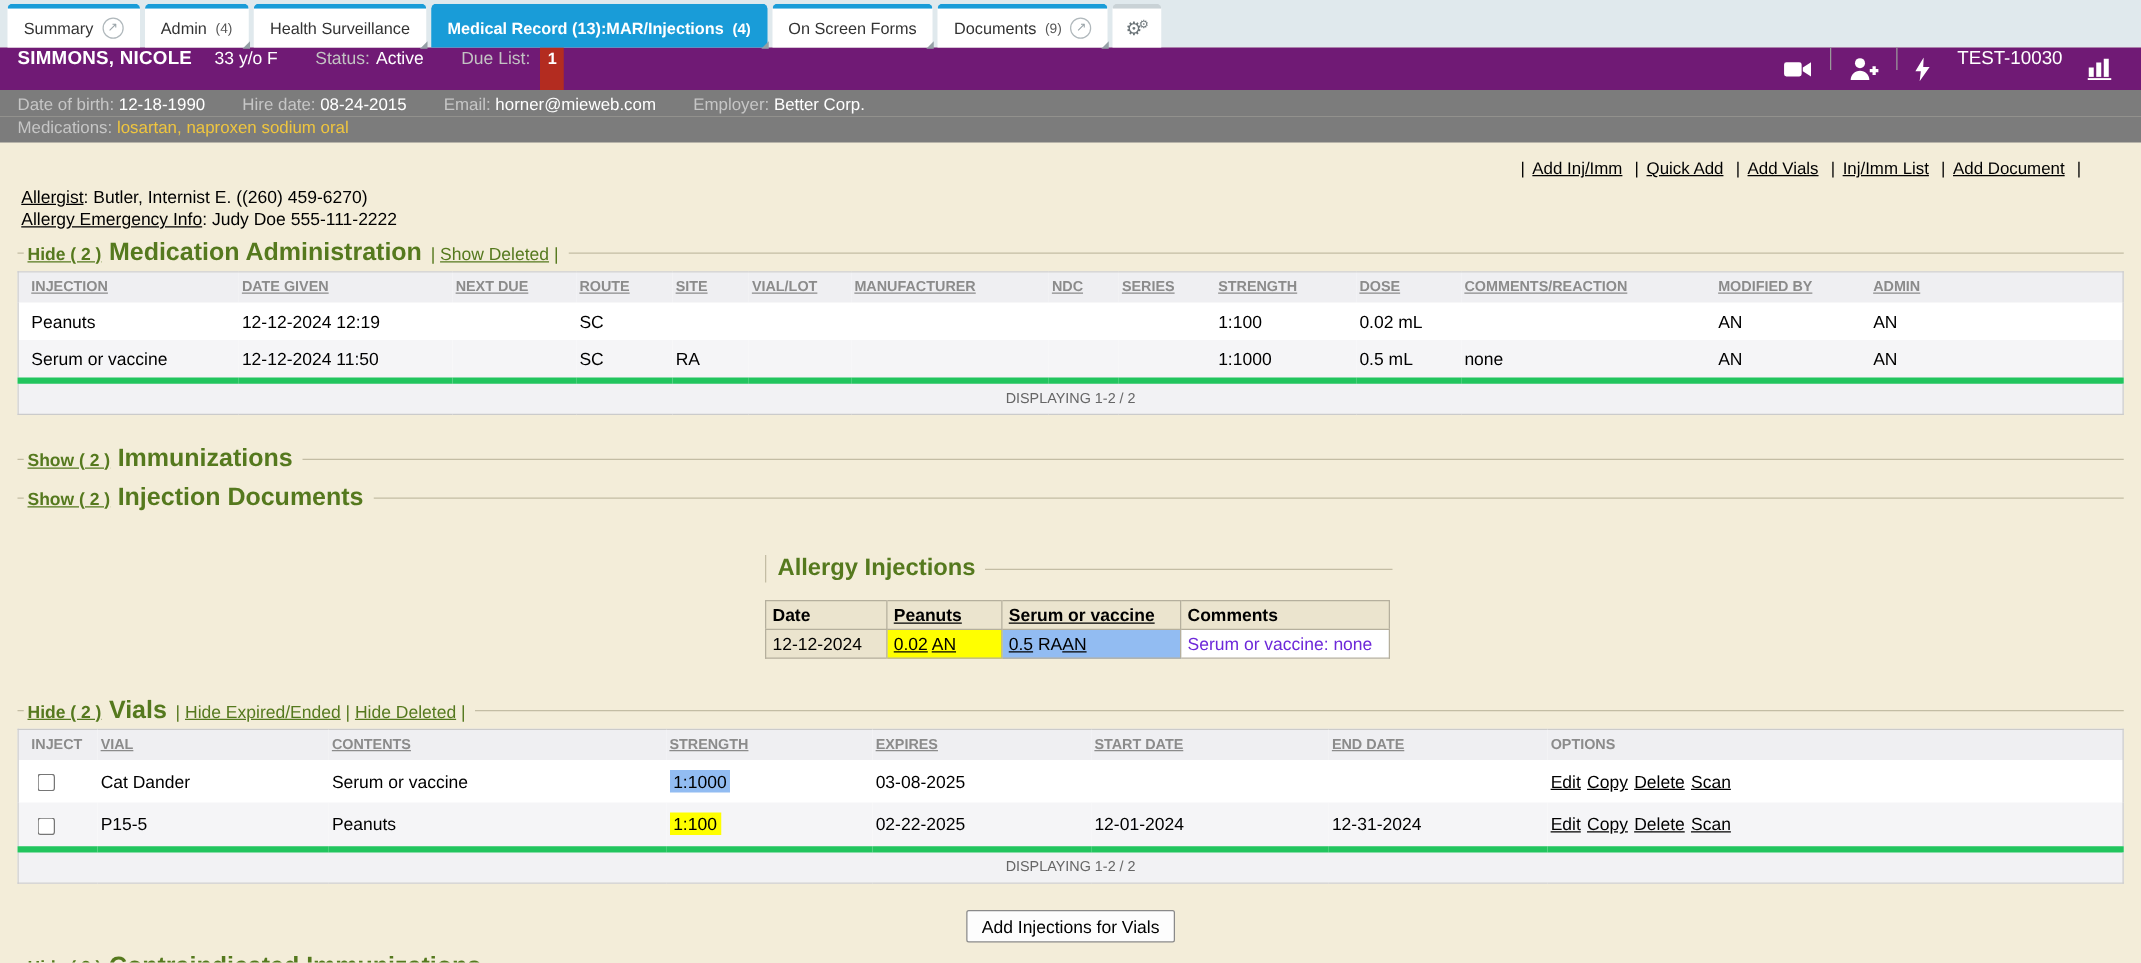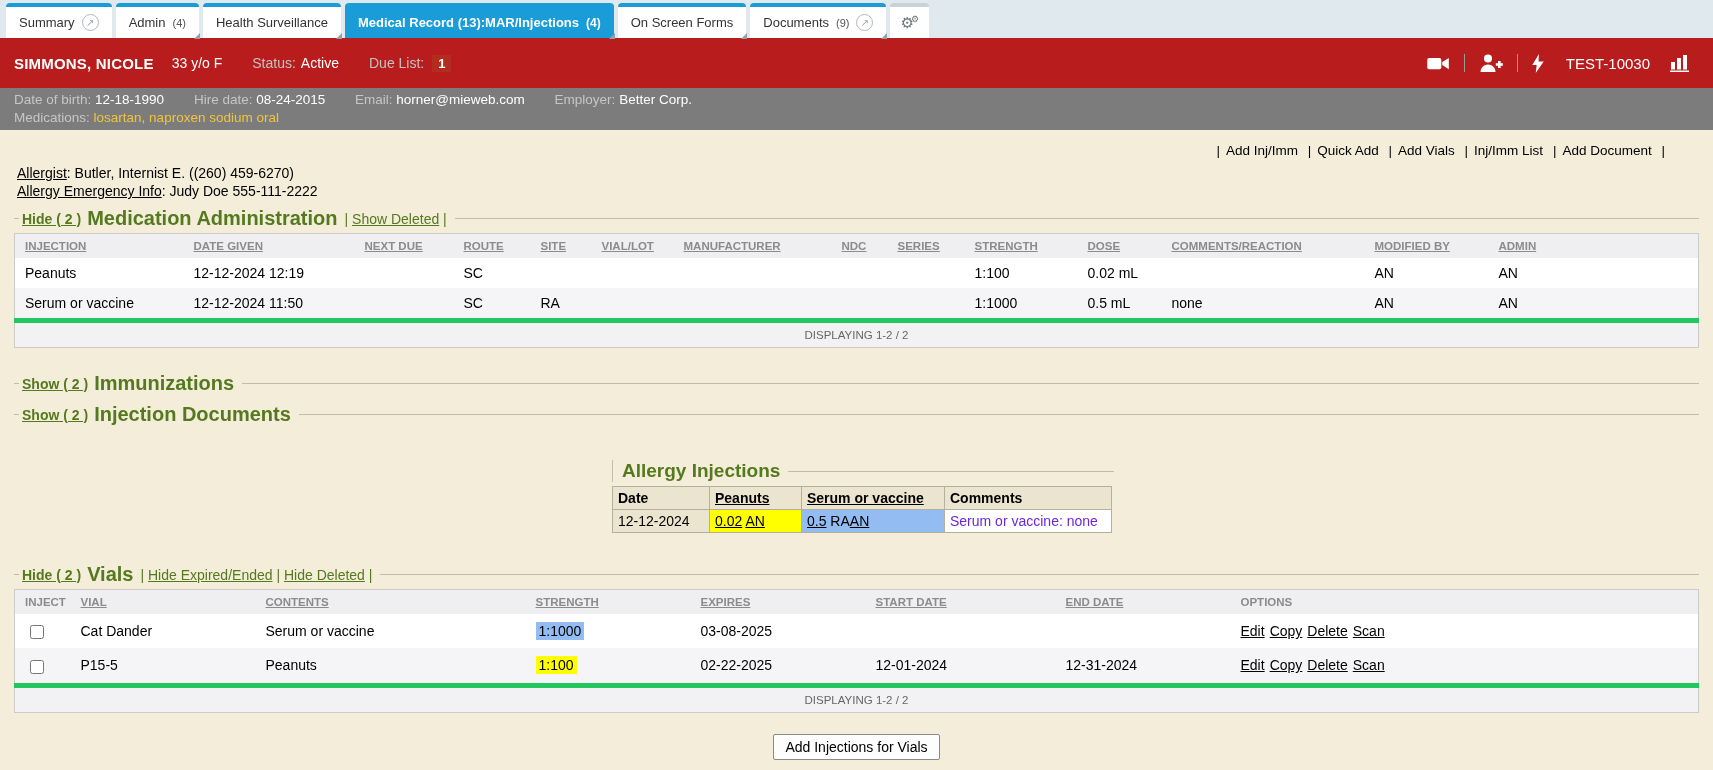--- a/index.html
+++ b/index.html
@@ -22,42 +22,42 @@
          border-style:solid; border-width:0 0 6px 6px;
          border-color:transparent transparent #95a0a6 transparent; }
   .popout { width:17px; height:17px; border:1px solid #b0b8bc; border-radius:50%;
          display:inline-flex; align-items:center; justify-content:center;
          color:#9aa4a9; font-size:10px; line-height:1; }
   .tab-gear { background:#fff; border-top:4px solid #c9d2d6; border-radius:4px 4px 0 0;
          padding:0 10px; display:flex; align-items:center; color:#6b7478; font-size:15px; cursor:pointer;}
   .tab-gear .g2 { font-size:9px; margin-left:-3px; margin-top:-8px; }
 
   
-  .pbar1 { background:#b91c1c; height:50px; display:flex; align-items:center;
+  .pbar1 { background:#701a75; height:34px; display:flex; 
            color:#fff; padding:0 12px 0 14px; font-size:14px; }
   .pname { font-weight:bold; font-size:15px; letter-spacing:.2px; }
   .page  { margin-left:18px; }
   .plabel { color:#c3c3c3; margin-left:30px; }
   .pval { color:#fff; margin-left:5px; }
   .badge { background:#b32c20; color:#fff; font-weight:bold; padding:1px 6px;
            margin-left:8px; font-size:13px; }
   .pbar1 .spacer { flex:1; }
   .hicon { display:inline-flex; align-items:center; margin:0 10px; }
   .vdiv { width:1px; height:18px; background:#9a9a9a; margin:0 4px; }
   .pid { font-size:15px; margin:0 10px 0 12px; }
   .pbar2 { background:#7c7c7c; color:#fff; font-size:13.5px; padding:4px 14px 2px; }
   .pbar3 { background:#7c7c7c; color:#fff; font-size:13.5px; padding:1px 14px 5px; }
   .glabel { color:#c6c6c6; }
   .gap30 { margin-left:26px; }
   .medlink { color:#efc53f; cursor:pointer; }
 
   
   .content { padding-top:13px; }
   .actionlinks { text-align:right; margin-right:45px; font-size:13.5px; color:#000; }
-  .actionlinks a { color:#000; cursor:pointer; margin:0 3px; }
+  .actionlinks a { color:#000; text-decoration:underline; cursor:pointer; margin:0 3px; }
   .apipe { margin:0 3px; }
 
   .allergyinfo { margin:6px 0 0 17px; font-size:14px; line-height:18px; }
   .ulabel { text-decoration:underline; }
 
   .peakbox { position:absolute; top:161px; right:54px; width:438px; height:33px;
              border:3px solid #e23b3b; display:flex; align-items:center;
              justify-content:flex-end; padding-right:14px; font-size:14px; }
   .peakbox a { text-decoration:underline; color:#000; cursor:pointer; }
 
@@ -88,21 +88,21 @@
 
   .gapA { height:24px; } .gapB { height:8px; } .gapC { height:34px; }
   .gapD { height:30px; }
 
   
   .aiwrap { margin-left:612px; width:502px; }
   .aihead { display:flex; align-items:center; }
   .aihead .t { color:#55791e; font-weight:bold; font-size:19px; white-space:nowrap;
                border-left:1px solid #c3bda4; padding-left:9px; }
   .aihead .ln { flex:1; border-top:1px solid #c3bda4; margin-left:8px; }
-  .aitable { border-collapse:collapse; background:#ebe4ce; margin-top:4px;
+  .aitable { border-collapse:collapse; background:#ebe4ce; margin-top:14px;
              border:1px solid #b5af9d; font-size:14px; }
   .aitable th { text-align:left; font-weight:bold; padding:3px 8px 3px 5px;
                 border-right:1px solid #b5af9d; border-bottom:1px solid #b5af9d; }
   .aitable th a { text-decoration:underline; color:#000; cursor:pointer; }
   .aitable td { padding:3px 8px 3px 5px; border-right:1px solid #b5af9d; }
   .aitable td a { text-decoration:underline; color:#000; cursor:pointer; }
   .cell-y { background:#ffff00; }
   .cell-b { background:#92bcf2; }
   .cell-w { background:#fff; color:#6d28d9; }
 

